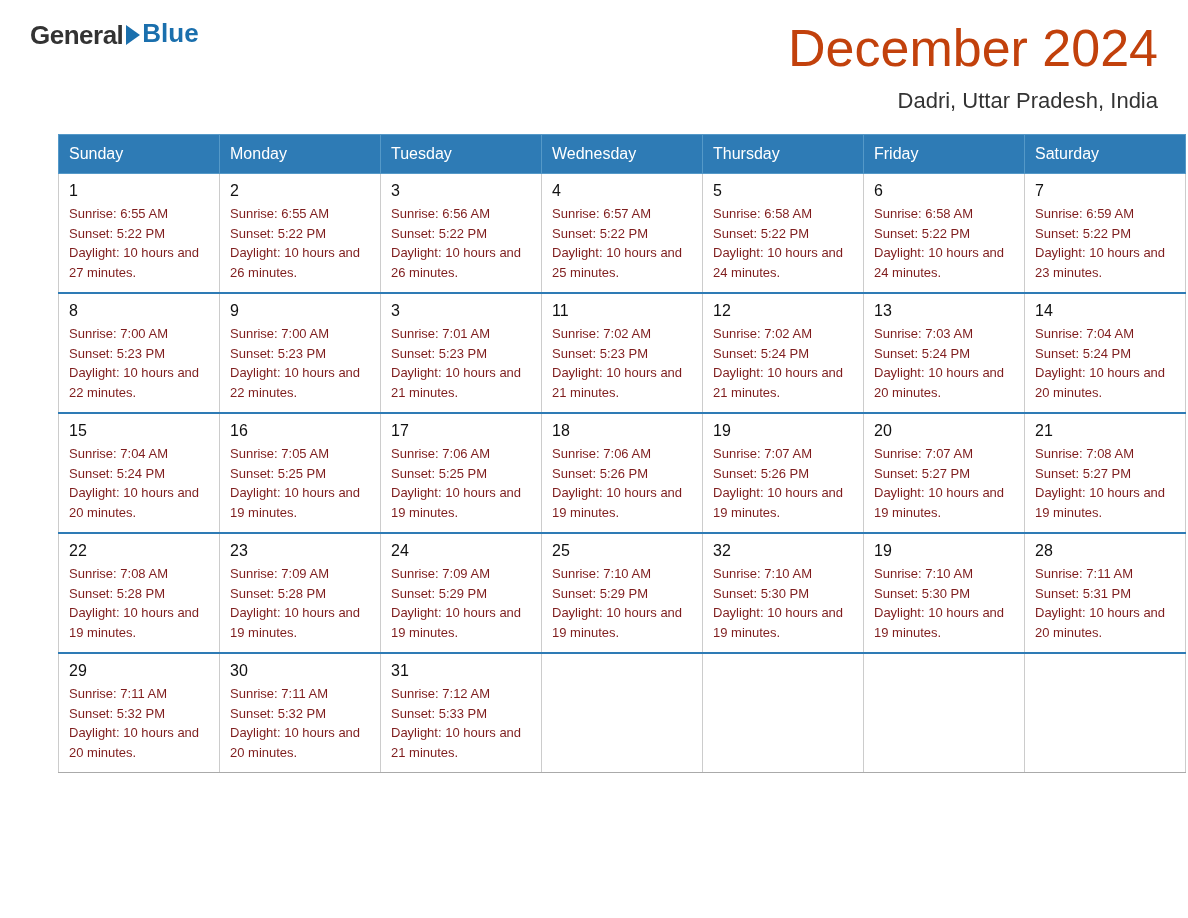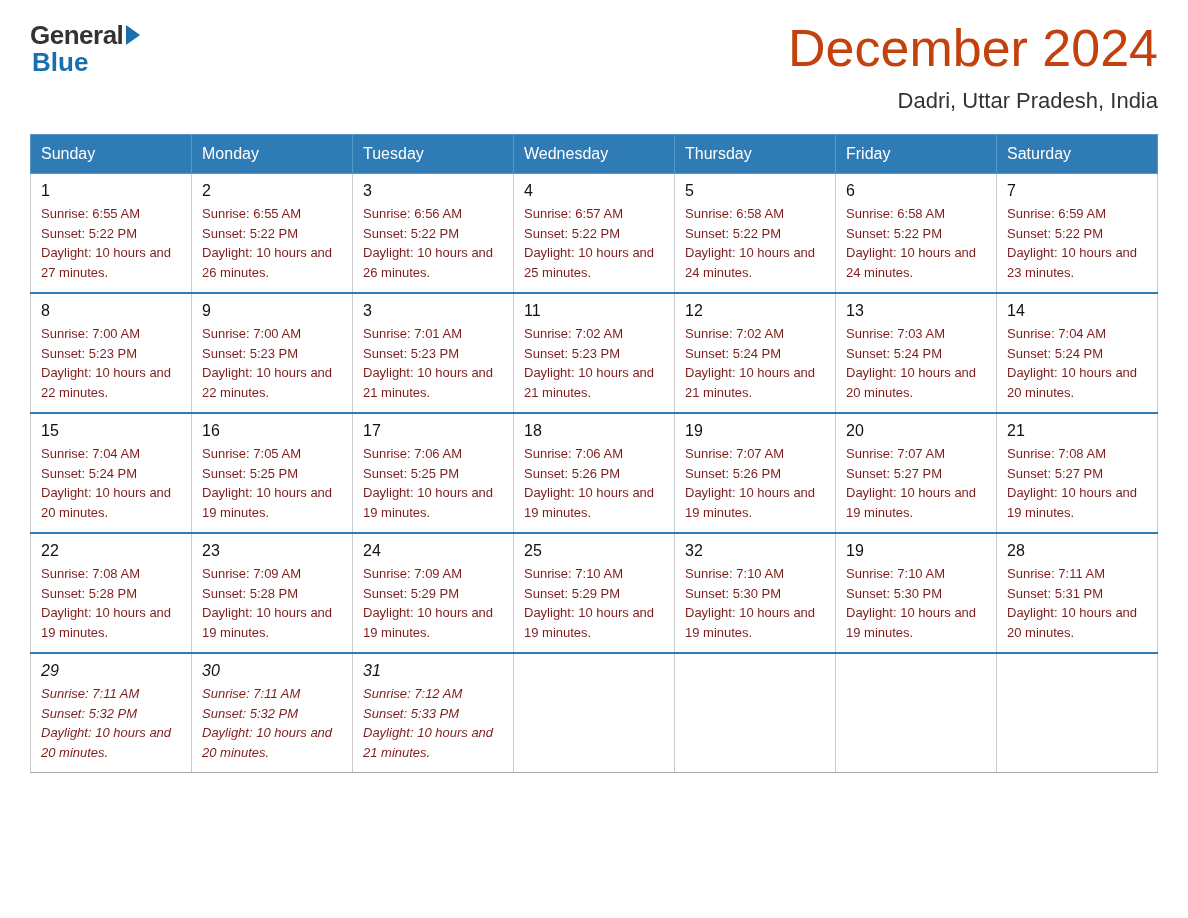--- a/index.html
+++ b/index.html
@@ -11,22 +11,22 @@
       min-height: 918px;
     }
     .header {
       display: flex;
       justify-content: space-between;
       align-items: flex-start;
       margin-bottom: 20px;
     }
     .logo {
       display: flex;
-      flex-direction: column;
-      align-items: flex-start;
+      flex-direction: row;
+      align-items: center;
     }
     .logo-top {
       display: flex;
       align-items: center;
     }
     .logo-general {
       font-size: 26px;
       font-weight: bold;
       color: #333;
       letter-spacing: -0.5px;
@@ -58,20 +58,21 @@
     }
     .location {
       font-size: 22px;
       color: #333;
       margin-top: 11px;
     }
     .calendar-table {
       width: 100%;
       border-collapse: collapse;
       border: 1px solid #aaa;
+      margin-left: 28px;
     }
     .calendar-table th {
       background-color: #2e7bb5;
       color: #fff;
       font-size: 16px;
       font-weight: normal;
       padding: 10px 10px;
       border: 1px solid #5599c8;
       text-align: left;
     }
@@ -96,21 +97,20 @@
       font-size: 13px;
       line-height: 1.5;
       color: #7f1d1d;
     }
     .empty-cell {
       background: #fff;
       border-bottom: 2px solid #2e7bb5;
     }
     .last-row td {
       border-bottom: 1px solid #aaa;
-      font-style: italic;
     }
   </style>
 </head>
 <body>
 
 <div class="header">
   <div class="logo">
     <div class="logo-top">
       <span class="logo-general">General</span>
       <div class="logo-arrow"></div>

